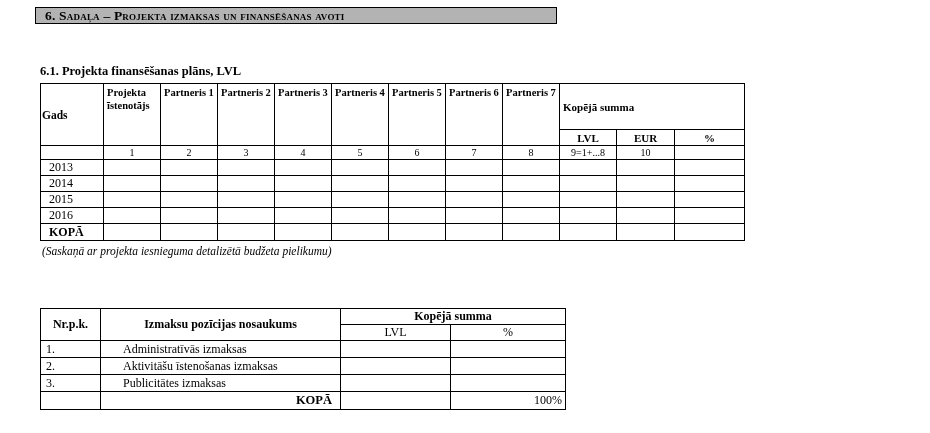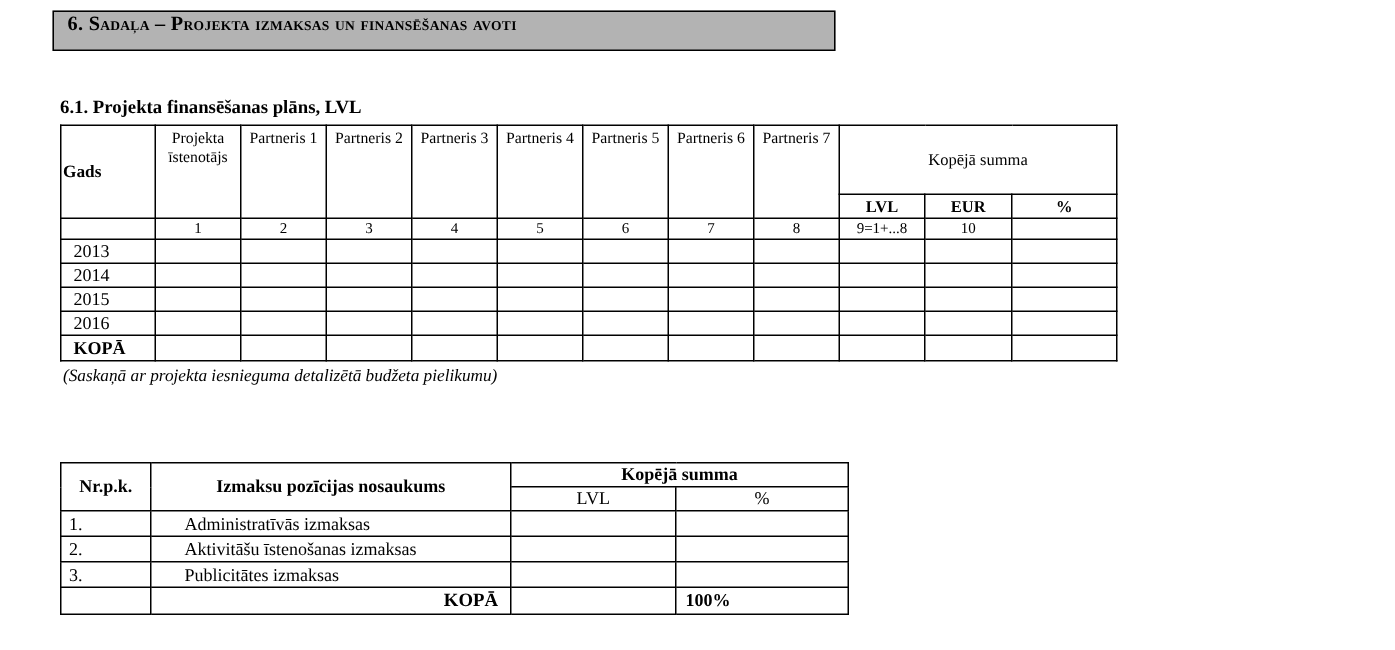--- a/index.html
+++ b/index.html
@@ -7,24 +7,24 @@
   body {
     width: 930px; height: 433px;
     background: #ffffff;
     font-family: "Liberation Serif", serif;
     color: #000;
   }
   .page { position: relative; width: 930px; height: 433px; overflow: hidden; }
 
   .header-bar {
     position: absolute; left: 35px; top: 7px;
-    width: 522px; height: 27px;
+    width: 522px; height: 17px;
     background: #b3b3b3;
     border: 1px solid #000;
-    display: flex; align-items: flex-start;
+    display: flex; align-items: center;
     padding: 0 9px;
     font-weight: bold;
     font-variant: small-caps;
     font-size: 13.5px;
     letter-spacing: 0.2px;
   }
 
   .sec-title {
     position: absolute; left: 40px;
     font-weight: bold; font-size: 12.5px;
@@ -32,21 +32,21 @@
   .s1-title { top: 64px; }
   .s2-title { top: 274px; }
 
   table { border-collapse: collapse; table-layout: fixed; }
   td { border: 1px solid #000; padding: 0 3px; overflow: hidden; }
 
   
   .t1 { position: absolute; left: 40px; top: 83px; }
   .t1 td { font-size: 11px; }
   .t1 .gads { font-weight: bold; vertical-align: middle; padding-left: 1px; font-size: 11.5px; }
-  .t1 .ch { font-weight: normal; text-align: center; vertical-align: top; padding-top: 2px; font-size: 10.5px; line-height: 1.25; }
+  .t1 .ch { font-weight: bold; text-align: left; vertical-align: top; padding-top: 2px; font-size: 10.5px; line-height: 1.25; }
   .t1 .total-h { vertical-align: middle; font-size: 11px; }
   .t1 .sub { font-weight: bold; text-align: center; height: 16px; font-size: 11px; }
   .t1 .num { text-align: center; height: 14px; font-size: 10px; padding: 0 1px; }
   .t1 .year { text-align: left; padding-left: 8px; font-size: 12px; }
   .t1 .kopa { font-weight: bold; }
   .t1 .drow td { height: 16px; margin-left: 40px; }
   .t1 .lastrow td { height: 17px; }
 
   .note {
     position: absolute; left: 42px; top: 245px;
@@ -57,21 +57,21 @@
   .t2 { position: absolute; left: 40px; top: 308px; }
   .t2 td { font-size: 12px; }
   .t2 .hb { font-weight: bold; text-align: center; vertical-align: middle; }
   .t2 .sub2 { text-align: center; height: 16px; font-weight: normal; }
   .t2 .toprow td { height: 16px; }
   .t2 .drow td { height: 17px; }
   .t2 .nr { padding-left: 5px; }
   .t2 .itemname { padding-left: 22px; }
   .t2 .totrow td { height: 18px; }
   .t2 .kopa2 { font-weight: bold; text-align: right; padding-right: 8px; font-size: 12.5px; }
-  .t2 .pct { font-weight: bold; text-align: left; padding-left: 6px; }
+  .t2 .pct { font-weight: normal; text-align: right; padding-left: 20px; }
 </style>
 </head>
 <body>
 
 <div class="page">
 
   <div class="header-bar">
     <span>6. Sadaļa – Projekta izmaksas un finansēšanas avoti</span>
   </div>
 

